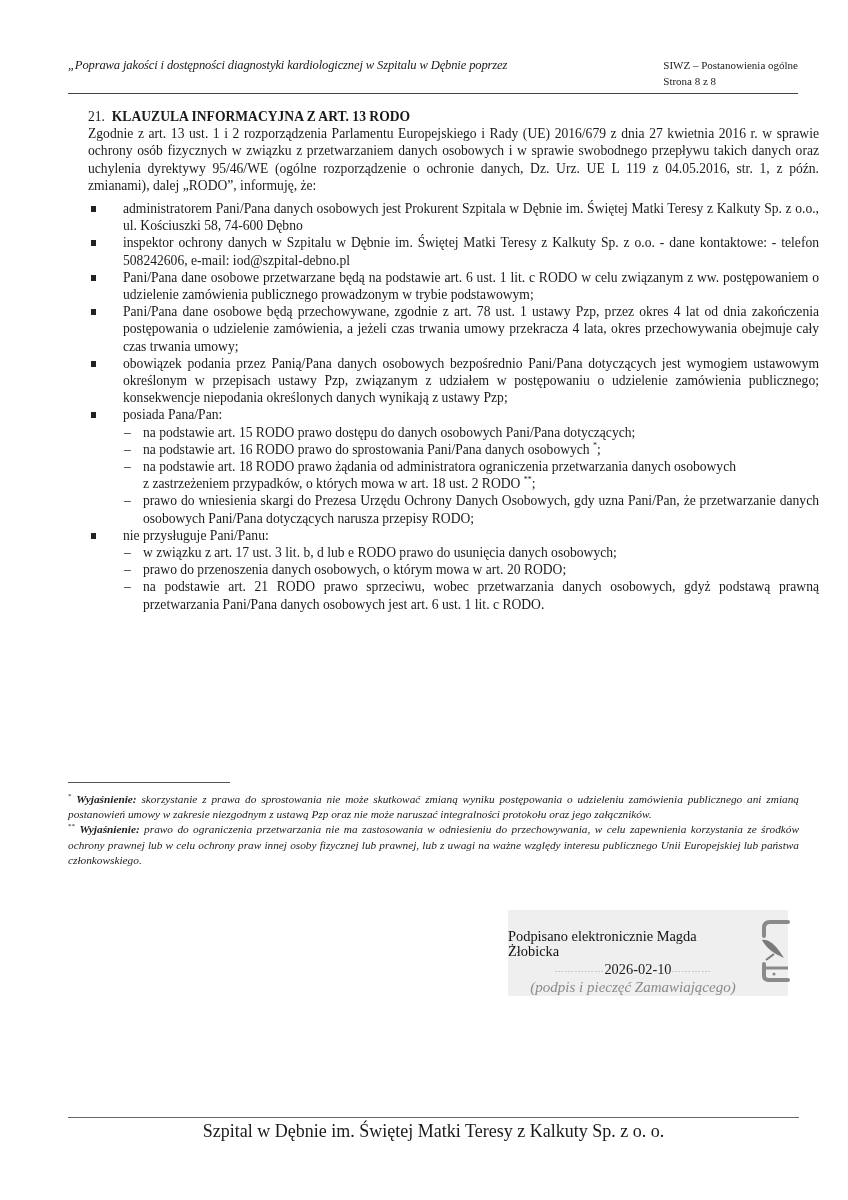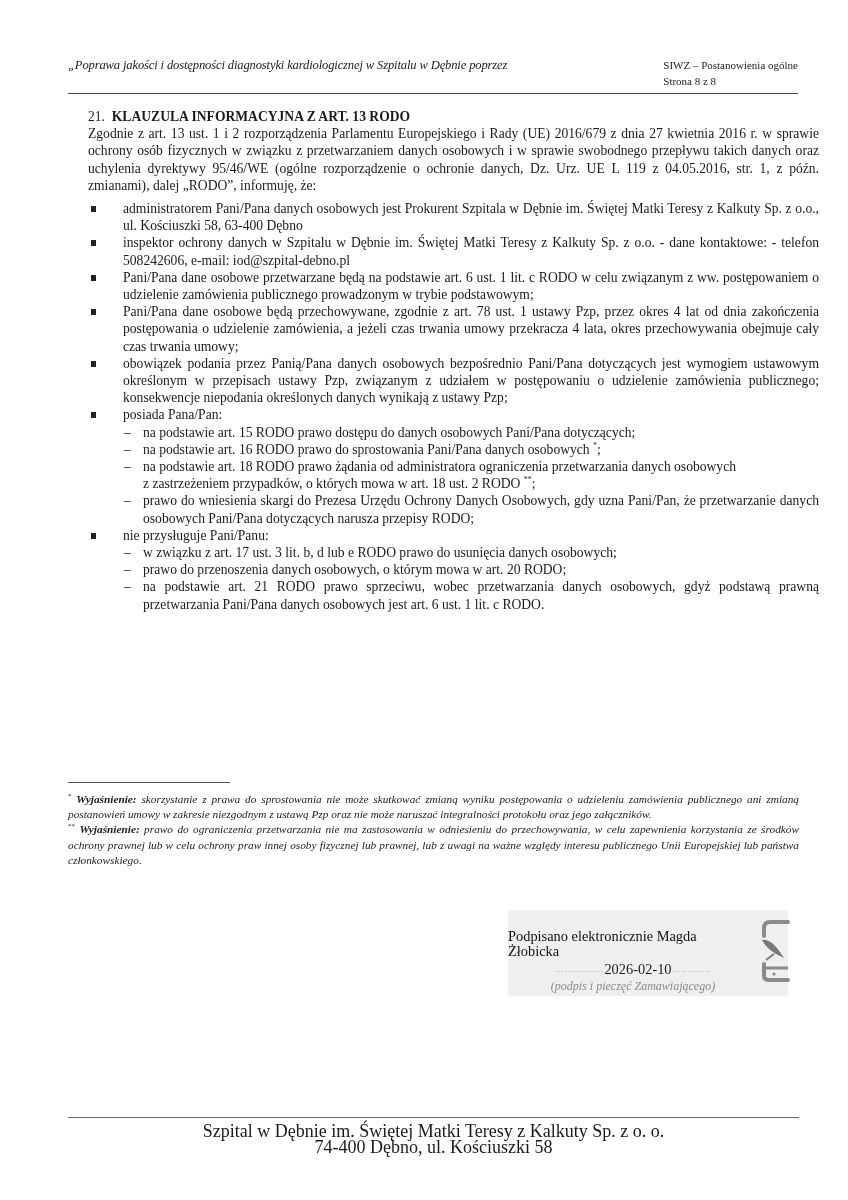--- a/index.html
+++ b/index.html
@@ -32,21 +32,21 @@
   .fns { position: absolute; left: 68px; top: 792px; width: 731px; font-style: italic; font-size: 11.3px; line-height: 15.2px; }
   .fns p { margin: 0; text-align: justify; }
   .fns b { font-weight: bold; }
   .fns sup { font-size: 7px; vertical-align: 5px; font-style: normal; }
 
   
   .sig { position: absolute; left: 508px; top: 910px; width: 280px; height: 86px; background: #efefef; border-radius: 2px; }
   .sig-text { position: absolute; left: 0; top: 19px; width: 250px; text-align: left; font-size: 14.4px; line-height: 15px; color: #111; }
   .sig-dots { position: absolute; left: 0; top: 52px; width: 250px; text-align: center; font-size: 14.4px; line-height: 15px; }
   .sig-dots .dots { color: #888; letter-spacing: 1px; font-size: 9px; vertical-align: 2px; }
-  .sig-caption { position: absolute; left: 0; top: 69px; width: 250px; text-align: center; font-style: italic; font-size: 12px; color: #8a8a8a; }
+  .sig-caption { position: absolute; left: 0; top: 69px; width: 250px; text-align: center; font-style: italic; font-size: 15px; color: #8a8a8a; }
   .sig-icon { position: absolute; left: 252px; top: 8px; width: 32px; height: 66px; }
 
   
   .ftr-rule { position: absolute; left: 68px; top: 1117px; width: 731px; height: 1px; background: #666; }
   .ftr { position: absolute; left: 68px; top: 1124px; width: 731px; text-align: center; font-size: 18px; line-height: 15.6px; }
 </style>
 </head>
 <body>
 
 <div class="page">
@@ -62,21 +62,21 @@
   </div>
 
   <div class="body">
     <h2 class="sec-title">
       <span>21.</span>&nbsp;
       <b>KLAUZULA INFORMACYJNA Z ART. 13 RODO</b>
     </h2>
     <p class="intro">Zgodnie z art. 13 ust. 1 i 2 rozporządzenia Parlamentu Europejskiego i Rady (UE) 2016/679 z dnia 27 kwietnia 2016 r. w sprawie ochrony osób fizycznych w związku z przetwarzaniem danych osobowych i w sprawie swobodnego przepływu takich danych oraz uchylenia dyrektywy 95/46/WE (ogólne rozporządzenie o ochronie danych, Dz. Urz. UE L 119 z 04.05.2016, str. 1, z późn. zmianami), dalej „RODO”, informuję, że:</p>
 
     <ul class="main">
-      <li><span>administratorem Pani/Pana danych osobowych jest Prokurent Szpitala w Dębnie im. Świętej Matki Teresy z Kalkuty Sp. z o.o.,  ul. Kościuszki 58, 63-400 Dębno</span></li>
+      <li><span>administratorem Pani/Pana danych osobowych jest Prokurent Szpitala w Dębnie im. Świętej Matki Teresy z Kalkuty Sp. z o.o.,  ul. Kościuszki 58, 74-600 Dębno</span></li>
       <li><span>inspektor ochrony danych w Szpitalu w Dębnie im. Świętej Matki Teresy z Kalkuty Sp. z o.o. - dane kontaktowe: - telefon 508242606, e-mail: iod@szpital-debno.pl</span></li>
       <li><span>Pani/Pana dane osobowe przetwarzane będą na podstawie art. 6 ust. 1 lit. c RODO w celu związanym z ww. postępowaniem o udzielenie zamówienia publicznego prowadzonym w trybie podstawowym;</span></li>
       <li><span>Pani/Pana dane osobowe będą przechowywane, zgodnie z art. 78 ust. 1 ustawy Pzp, przez okres 4 lat od dnia zakończenia postępowania o udzielenie zamówienia, a jeżeli czas trwania umowy przekracza 4 lata, okres przechowywania obejmuje cały czas trwania umowy;</span></li>
       <li><span>obowiązek podania przez Panią/Pana danych osobowych bezpośrednio Pani/Pana dotyczących jest wymogiem ustawowym określonym w przepisach ustawy Pzp, związanym z udziałem w postępowaniu o udzielenie zamówienia publicznego; konsekwencje niepodania określonych danych wynikają z ustawy Pzp;</span></li>
       <li>
         <span>posiada Pana/Pan:</span>
         <ul class="sub">
           <li><span class="dash">–</span><span>na podstawie art. 15 RODO prawo dostępu do danych osobowych Pani/Pana dotyczących;</span></li>
           <li><span class="dash">–</span><span>na podstawie art. 16 RODO prawo do sprostowania Pani/Pana danych osobowych </span><sup>*</sup><span>;</span></li>
           <li><span class="dash">–</span><span>na podstawie art. 18 RODO prawo żądania od administratora ograniczenia przetwarzania danych osobowych</span><br><span>z zastrzeżeniem przypadków, o których mowa w art. 18 ust. 2 RODO </span><sup>**</sup><span>;</span></li>
@@ -117,15 +117,14 @@
         <path d="M4 46 V58 Q4 62 10 62 H28" stroke="#8a8a8a" stroke-width="4" fill="none" stroke-linecap="round"></path>
         <path d="M4 50 H28" stroke="#8a8a8a" stroke-width="3"></path>
         <circle cx="14" cy="56" r="1.6" fill="#8a8a8a"></circle>
       </svg>
     </div>
   </div>
 
   <div class="ftr-rule"></div>
   <div class="ftr">
     <div>Szpital w Dębnie im. Świętej Matki Teresy z Kalkuty Sp. z o. o.</div>
-    <div>74-400 Dębno, ul. Kościuszki 58</div>
   </div>
 </div>
 
 </body></html>

